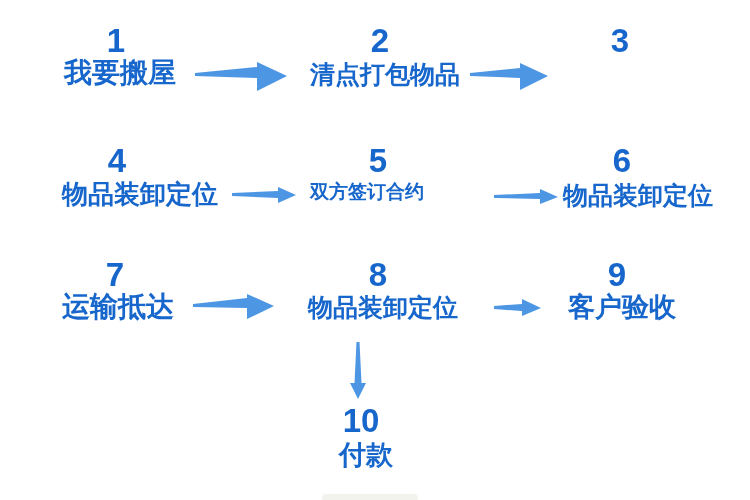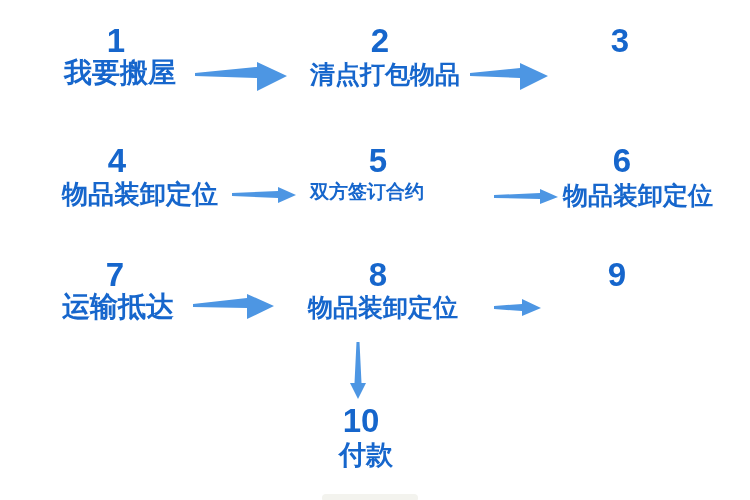--- a/index.html
+++ b/index.html
@@ -118,20 +118,21 @@
   </svg>
 
   <div class="num n8">8</div>
   <div class="label l8">物品装卸定位</div>
 
   <svg class="arrow a6" width="47" height="19" viewBox="0 0 47 19">
     <polygon points="0,8 28,6 28,1 47,10 28,18 28,13 0,11"></polygon>
   </svg>
 
   <div class="num n9">9</div>
+  <div class="label l9">客户验收</div>
 
   <svg class="arrow a7" width="18" height="57" viewBox="0 0 18 57">
     <polygon points="7.5,0 10.5,0 12.5,41 17,41 9,57 1,41 5.5,41"></polygon>
   </svg>
 
   <div class="num n10">10</div>
   <div class="label l10">付款</div>
 
   <div class="cutoff"></div>
 

